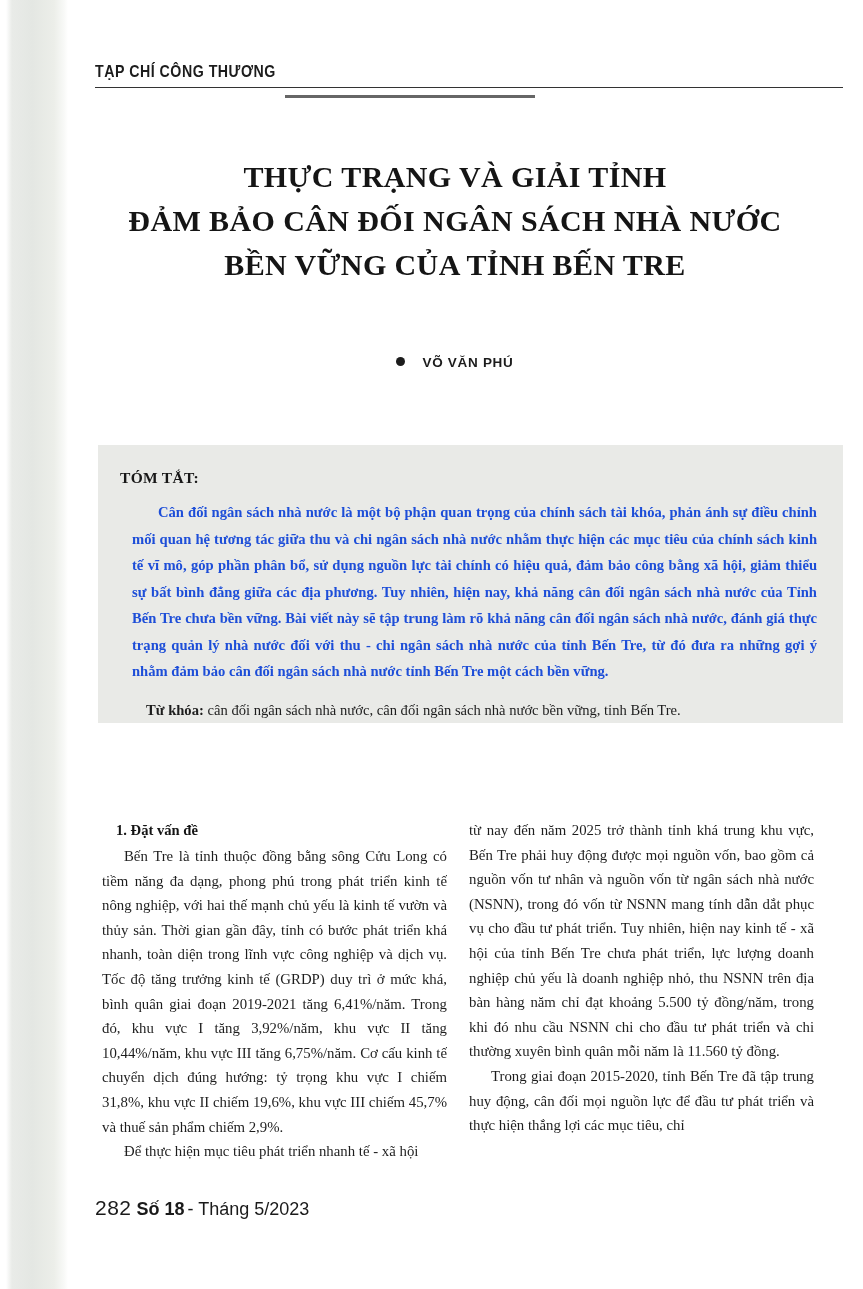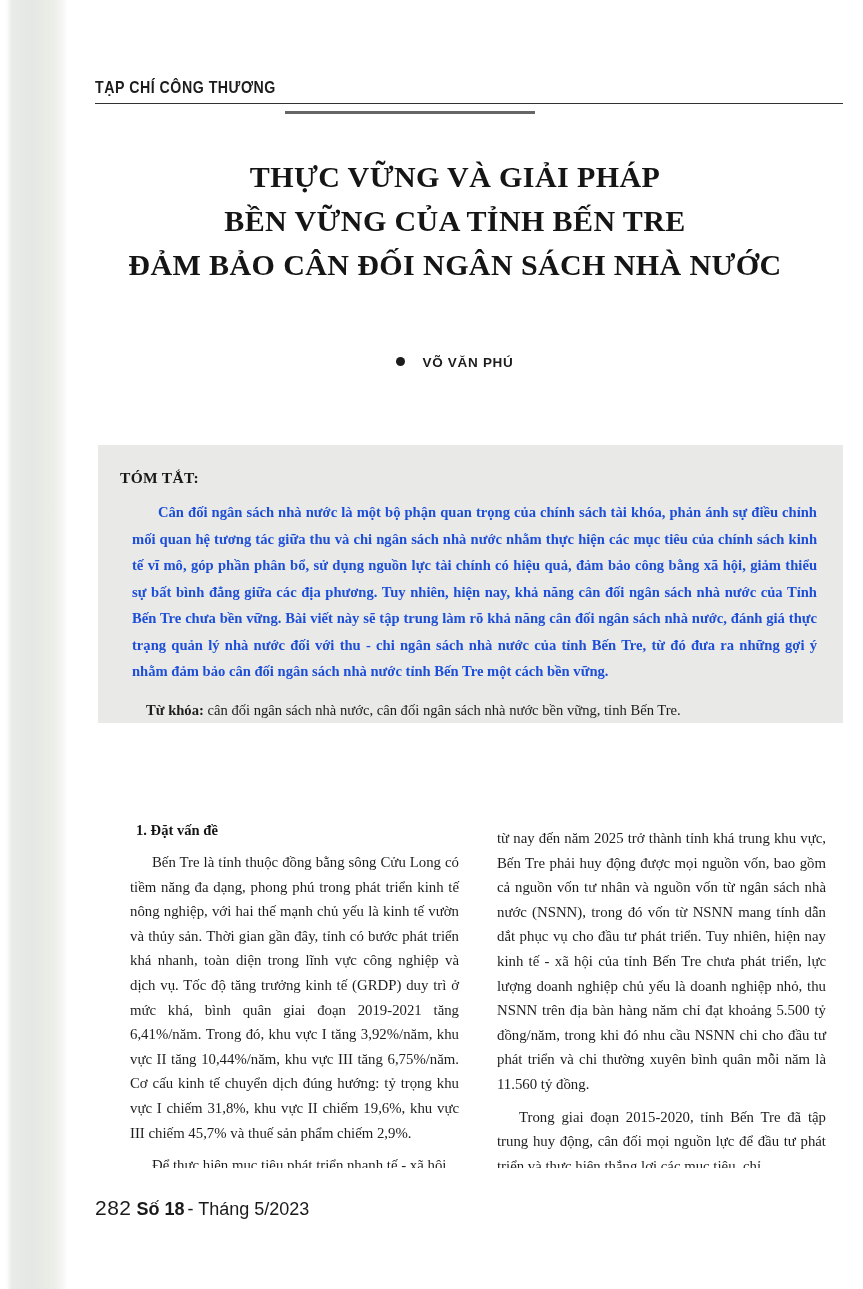--- a/index.html
+++ b/index.html
@@ -35,21 +35,21 @@
   .page {
     position: absolute;
     left: 0; top: 0;
     width: 863px; height: 1289px;
   }
 
   
   .running-head {
     position: absolute;
     left: 95px;
-    top: 78px;
+    top: 62px;
     width: 748px;
   }
   .running-head .rh-text {
     font-family: "Liberation Sans", sans-serif;
     font-weight: bold;
     font-size: 16.5px;
     letter-spacing: 0.6px;
     color: #1c1c1c;
     transform: scaleX(0.86);
     transform-origin: left center;
@@ -155,21 +155,21 @@
     text-align: justify;
     text-indent: 26px;
     color: #1d1d1d;
     margin: 0;
   }
   .keywords b { font-weight: bold; }
 
   
   .columns {
     position: absolute;
-    left: 122px;
+    left: 102px;
     top: 818px;
     width: 733px;
     height: 350px;
   }
   .col {
     position: absolute;
     top: 0;
     width: 345px;
     height: 350px;
     overflow: hidden;
@@ -185,21 +185,21 @@
     margin: 0 0 2px 0;
     text-indent: 14px;
     color: #141414;
   }
   .para {
     font-family: "Liberation Serif", serif;
     font-size: 14.8px;
     line-height: 24.6px;
     text-align: justify;
     text-indent: 22px;
-    margin: 8px;
+    margin: 0;
     color: #1d1d1d;
   }
   .para.cont { text-indent: 0; }
 
   
   .footer {
     position: absolute;
     left: 95px;
     top: 1196px;
     font-family: "Liberation Sans", sans-serif;
@@ -227,23 +227,23 @@
 
 <div class="page">
 
   <div class="running-head">
     <div class="rh-text">TẠP CHÍ CÔNG THƯƠNG</div>
     <div class="rh-rule"></div>
     <div class="rh-rule-thick"></div>
   </div>
 
   <div class="title-block">
-    <div class="title-line">THỰC VỮNG VÀ GIẢI PHÁP</div>
+    <div class="title-line">THỰC TRẠNG VÀ GIẢI TỈNH</div>
+    <div class="title-line">ĐẢM BẢO CÂN ĐỐI NGÂN SÁCH NHÀ NƯỚC</div>
     <div class="title-line">BỀN VỮNG CỦA TỈNH BẾN TRE</div>
-    <div class="title-line">ĐẢM BẢO CÂN ĐỐI NGÂN SÁCH NHÀ NƯỚC</div>
   </div>
 
   <div class="author-block">
     <span class="author-dot"></span><span class="author-name">VÕ VĂN PHÚ</span>
   </div>
 
   <div class="abstract-box">
     <div class="abstract-inner">
       <div class="abstract-heading">TÓM TẮT:</div>
       <p class="abstract-body">Cân đối ngân sách nhà nước là một bộ phận quan trọng của chính sách tài khóa, phản ánh sự điều chỉnh mối quan hệ tương tác giữa thu và chi ngân sách nhà nước nhằm thực hiện các mục tiêu của chính sách kinh tế vĩ mô, góp phần phân bổ, sử dụng nguồn lực tài chính có hiệu quả, đảm bảo công bằng xã hội, giảm thiểu sự bất bình đẳng giữa các địa phương. Tuy nhiên, hiện nay, khả năng cân đối ngân sách nhà nước của Tỉnh Bến Tre chưa bền vững. Bài viết này sẽ tập trung làm rõ khả năng cân đối ngân sách nhà nước, đánh giá thực trạng quản lý nhà nước đối với thu - chi ngân sách nhà nước của tỉnh Bến Tre, từ đó đưa ra những gợi ý nhằm đảm bảo cân đối ngân sách nhà nước tỉnh Bến Tre một cách bền vững.</p>

